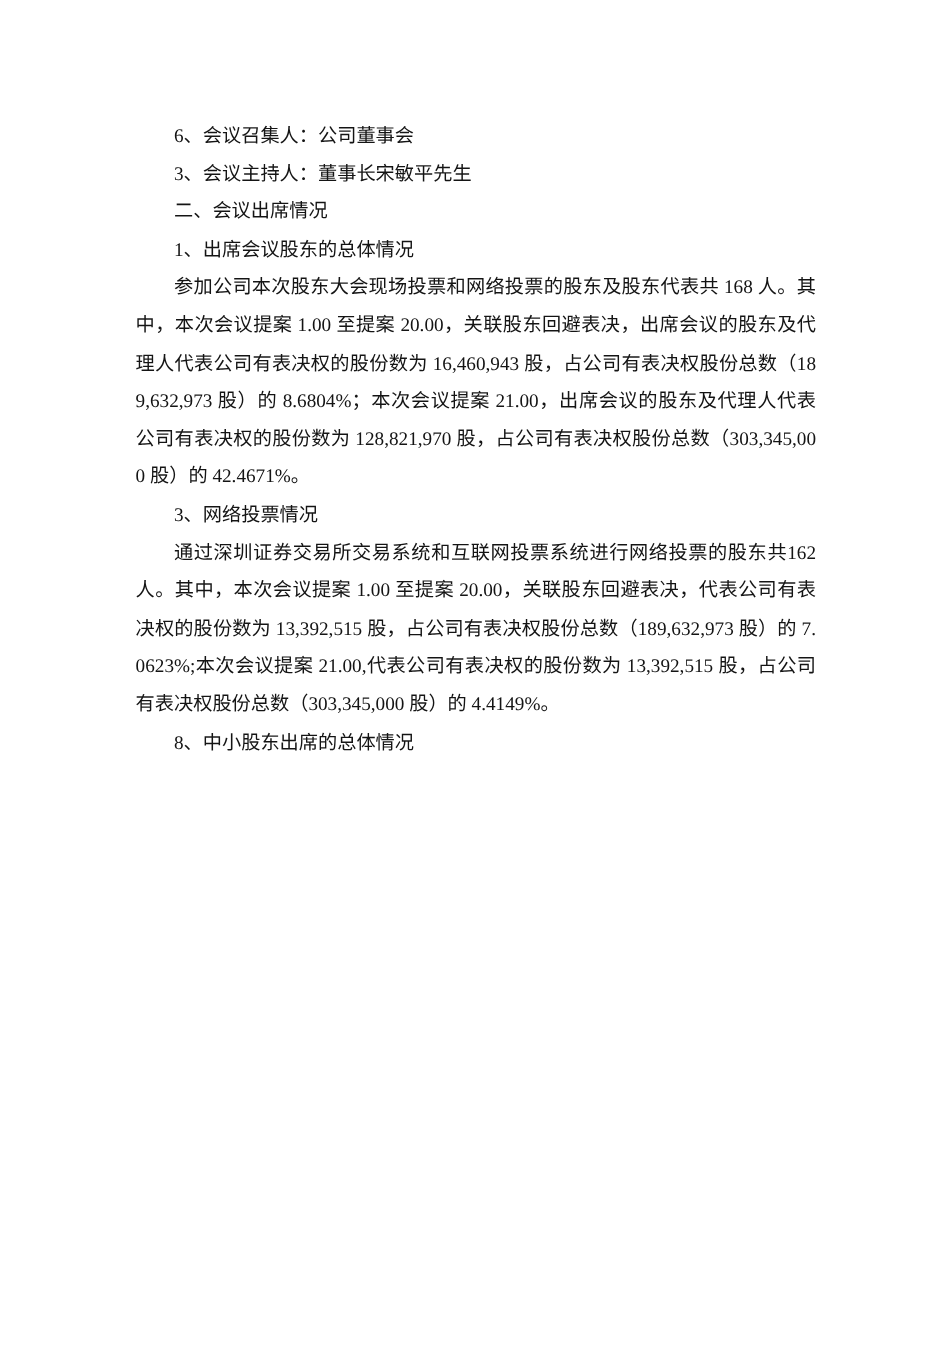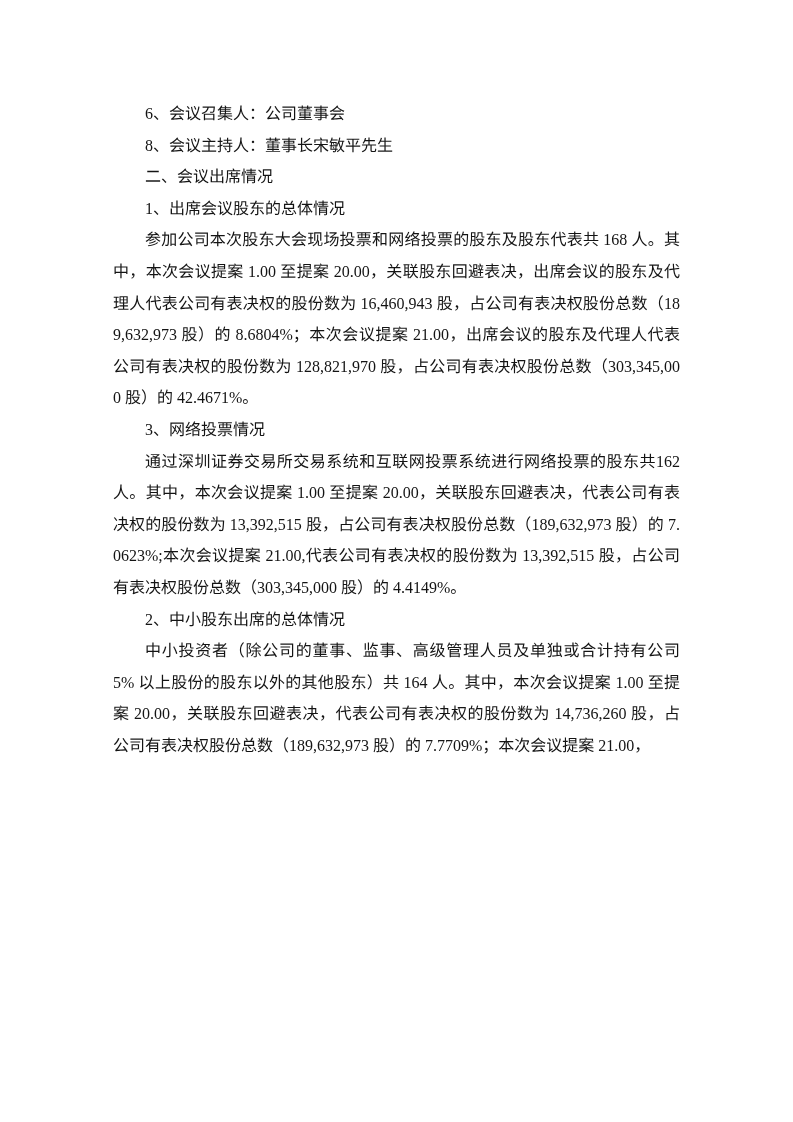--- a/index.html
+++ b/index.html
@@ -35,22 +35,21 @@
   .para.heading {
     font-weight: normal;
   }
 </style>
 </head>
 <body>
 
 <div class="page">
   <div class="doc-body" id="doc-body">
       <p class="para">6、会议召集人：公司董事会</p>
-      <p class="para">8、会议主持人：董事长宋敏平先生</p>
+      <p class="para">3、会议主持人：董事长宋敏平先生</p>
       <p class="para heading">二、会议出席情况</p>
       <p class="para">1、出席会议股东的总体情况</p>
       <p class="para">参加公司本次股东大会现场投票和网络投票的股东及股东代表共 168 人。其中，本次会议提案 1.00 至提案 20.00，关联股东回避表决，出席会议的股东及代理人代表公司有表决权的股份数为 16,460,943 股，占公司有表决权股份总数（189,632,973 股）的 8.6804%；本次会议提案 21.00，出席会议的股东及代理人代表公司有表决权的股份数为 128,821,970 股，占公司有表决权股份总数（303,345,000 股）的 42.4671%。</p>
       <p class="para">3、网络投票情况</p>
       <p class="para">通过深圳证券交易所交易系统和互联网投票系统进行网络投票的股东共162人。其中，本次会议提案 1.00 至提案 20.00，关联股东回避表决，代表公司有表决权的股份数为 13,392,515 股，占公司有表决权股份总数（189,632,973 股）的 7.0623%;本次会议提案 21.00,代表公司有表决权的股份数为 13,392,515 股，占公司有表决权股份总数（303,345,000 股）的 4.4149%。</p>
-      <p class="para">2、中小股东出席的总体情况</p>
-      <p class="para">中小投资者（除公司的董事、监事、高级管理人员及单独或合计持有公司 5% 以上股份的股东以外的其他股东）共 164 人。其中，本次会议提案 1.00 至提案 20.00，关联股东回避表决，代表公司有表决权的股份数为 14,736,260 股，占公司有表决权股份总数（189,632,973 股）的 7.7709%；本次会议提案 21.00，</p>
+      <p class="para">8、中小股东出席的总体情况</p>
     </div>
 </div>
 
 </body></html>

